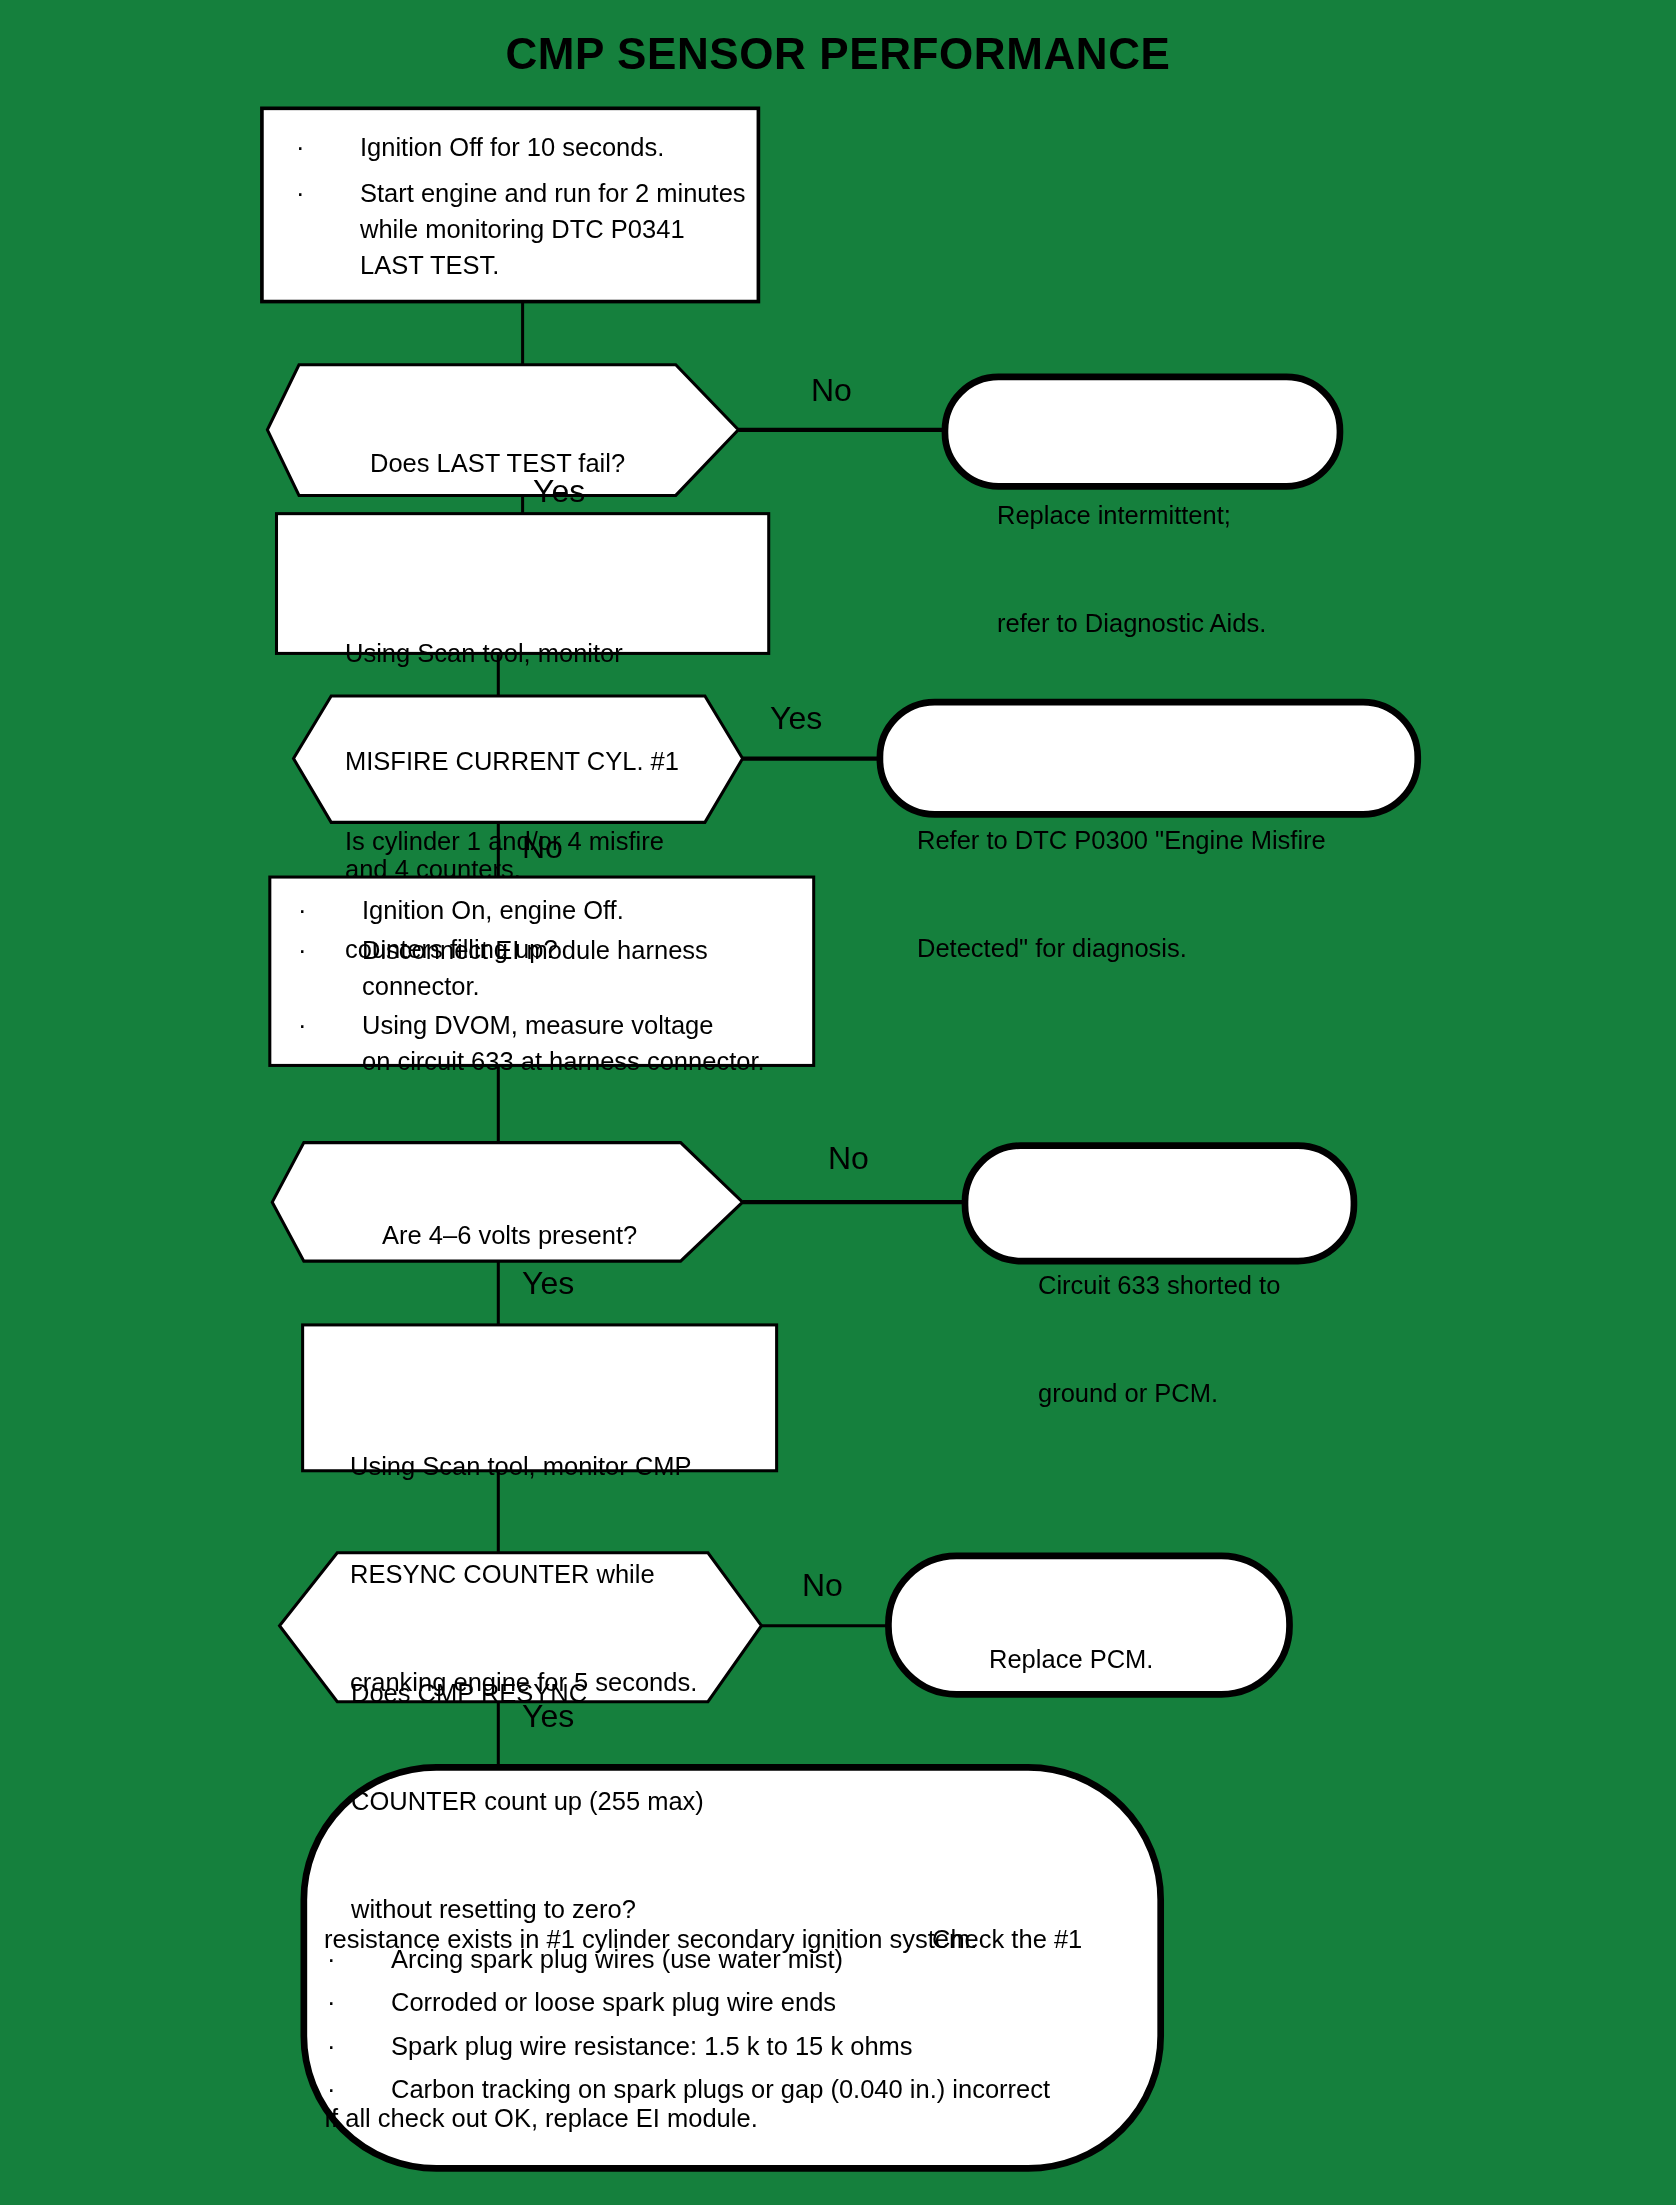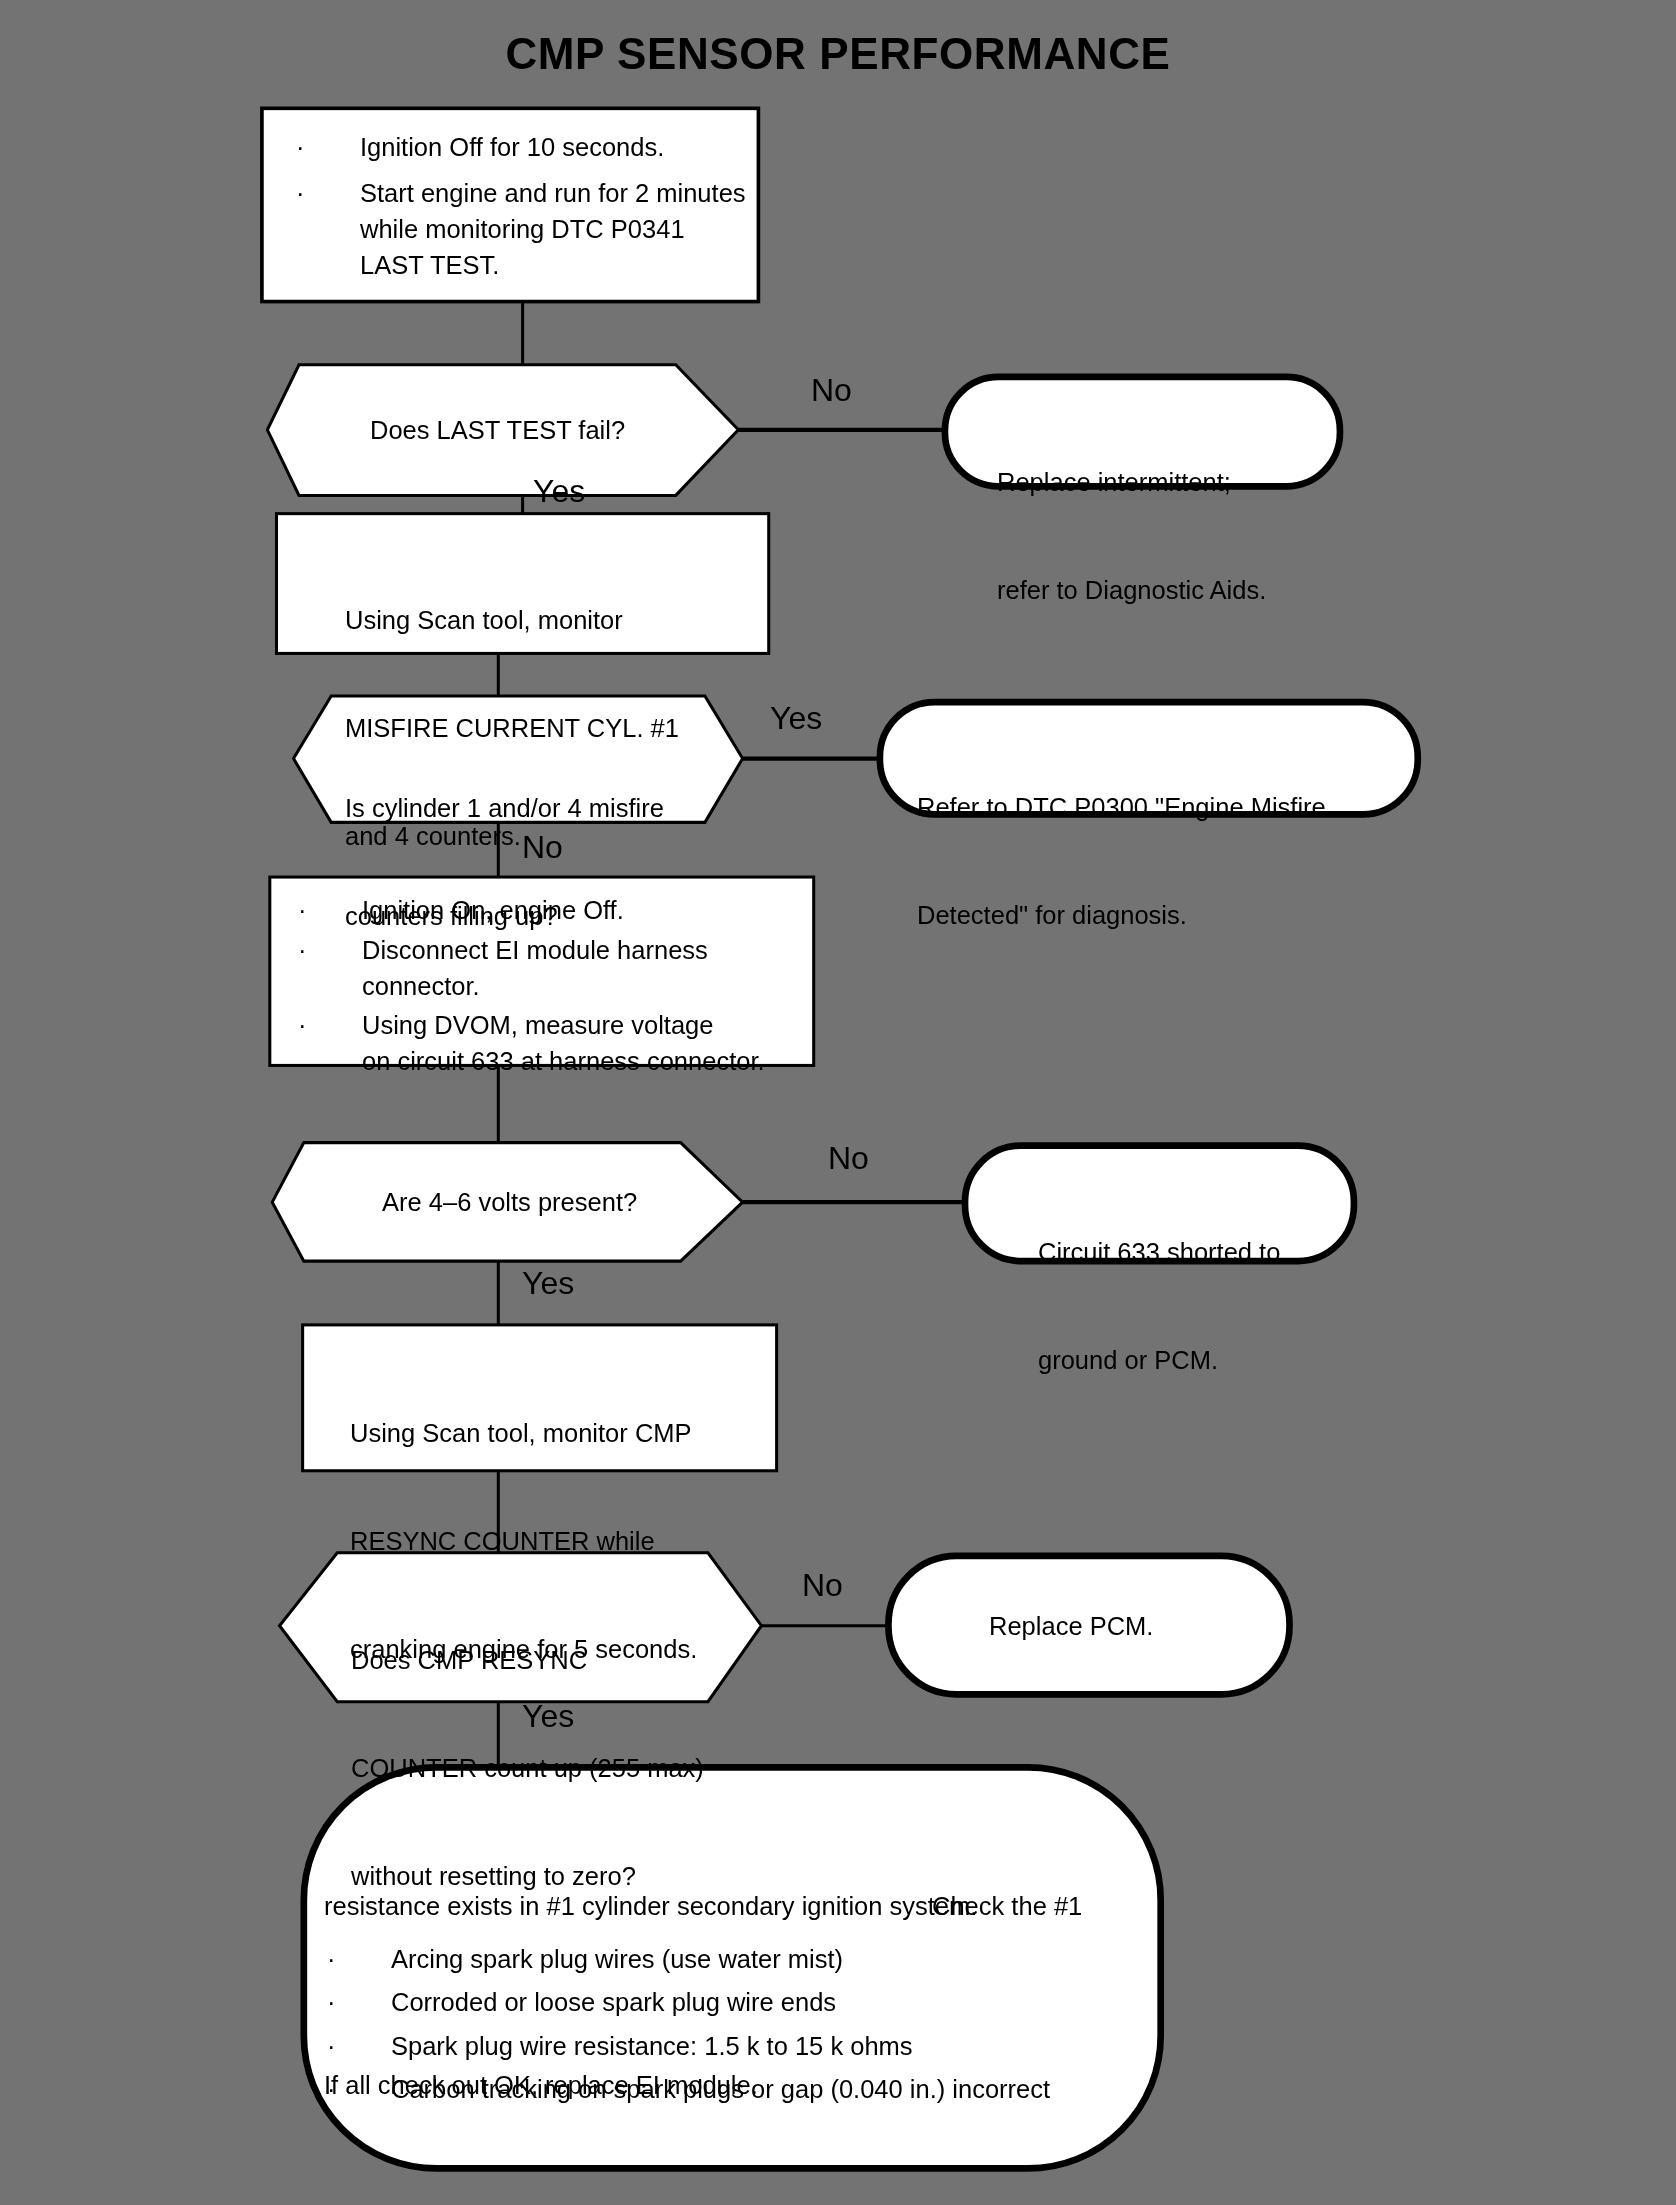--- a/index.html
+++ b/index.html
@@ -2,21 +2,21 @@
 <html style="font-size:9.7px"><head>
 <meta charset="utf-8">
 <title>CMP Sensor Performance Flowchart</title>
 <style>
   html,body{margin:0;padding:0;background:#ffffff;}
   body{font-family:"Liberation Sans",sans-serif;color:#000;}
   #page{
     position:relative;
     width:1676px;
     height:2205px;
-    background:#737373;
+    background:#15803d;
     overflow:hidden;
   }
   #shapes{position:absolute;left:0;top:0;width:1676px;height:2205px;}
 
   .title{
     position:absolute;
     left:0; top:29px; width:1676px;
     text-align:center;
     font-size:44px;
     font-weight:700;
@@ -26,20 +26,21 @@
   }
 
   
   .tx{
     position:absolute;
     font-family:"Liberation Sans",sans-serif;
     font-size:25.5px;
     line-height:36px;
     color:#000;
     white-space:pre;
+    margin-top:33px;
   }
   .edge-label{
     position:absolute;
     font-family:"Liberation Sans",sans-serif;
     font-size:32px;
     line-height:29px;
     color:#000;
     white-space:nowrap;
   }
 

